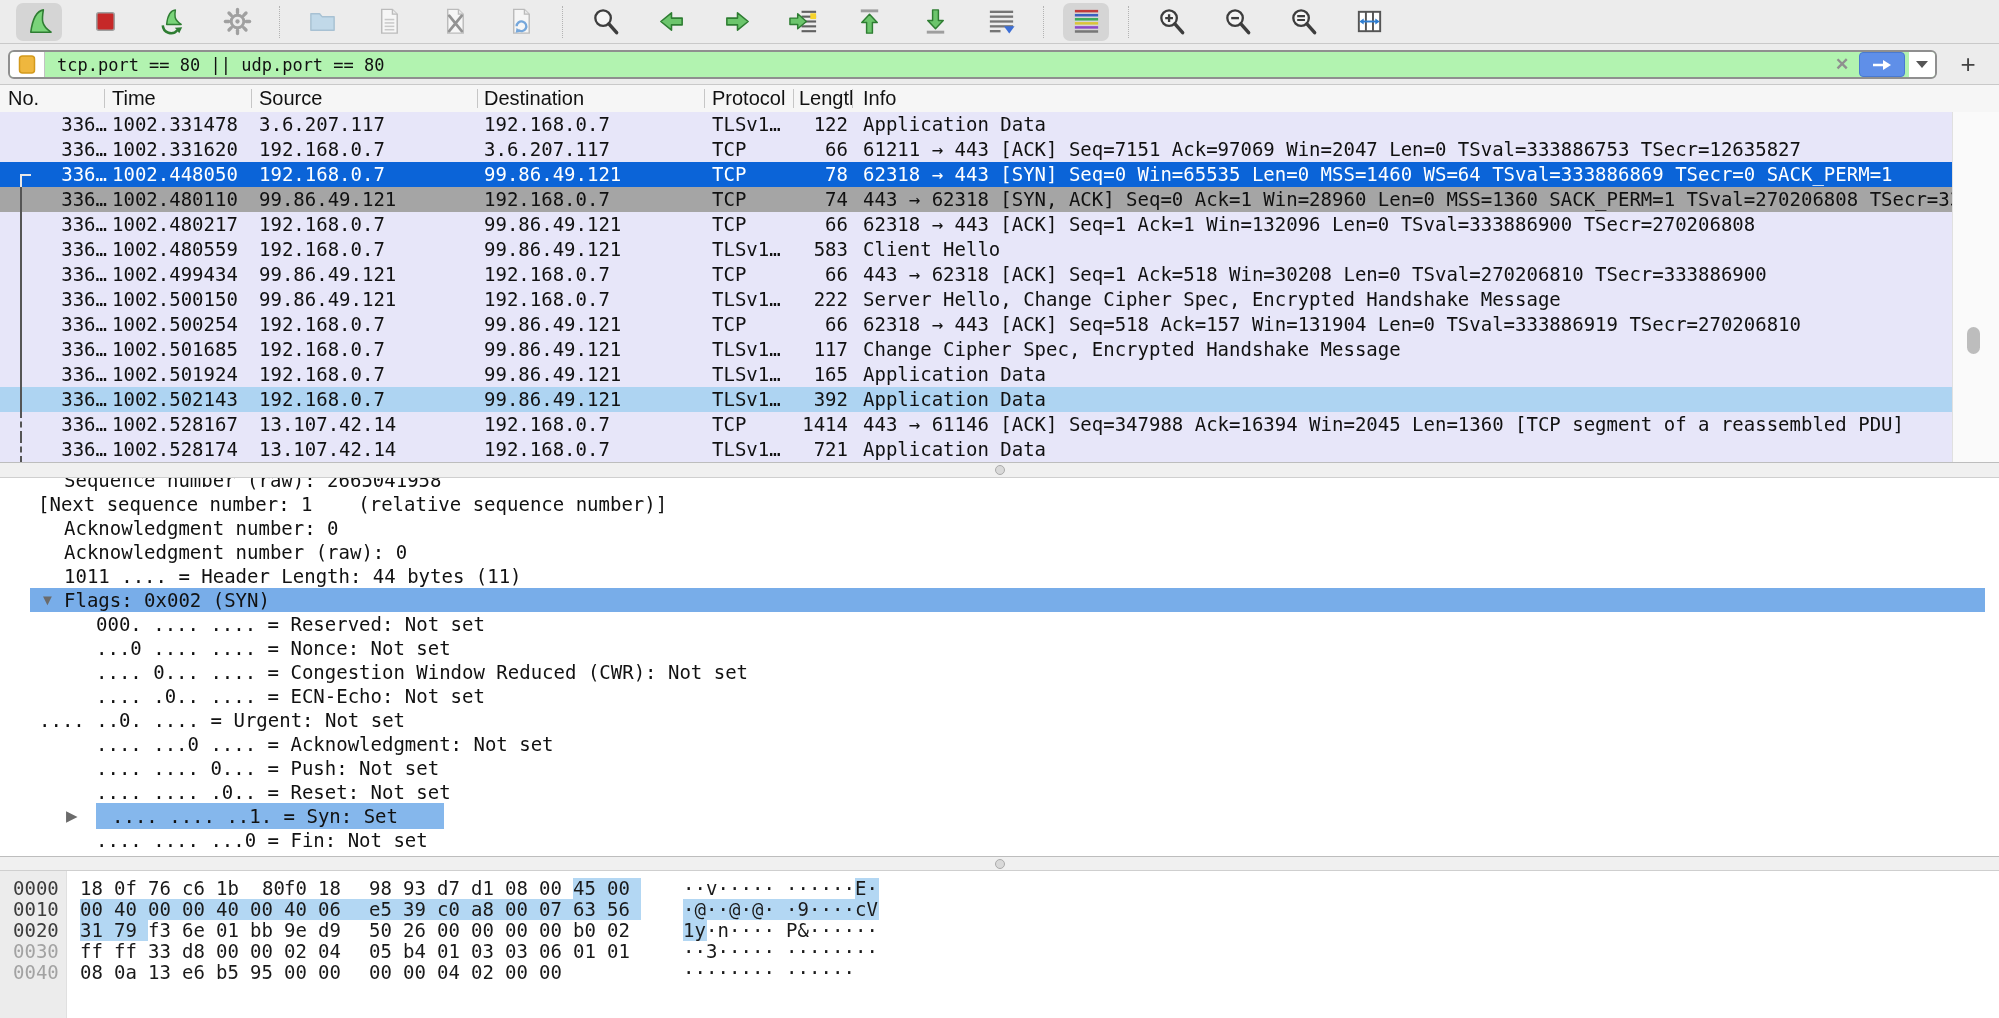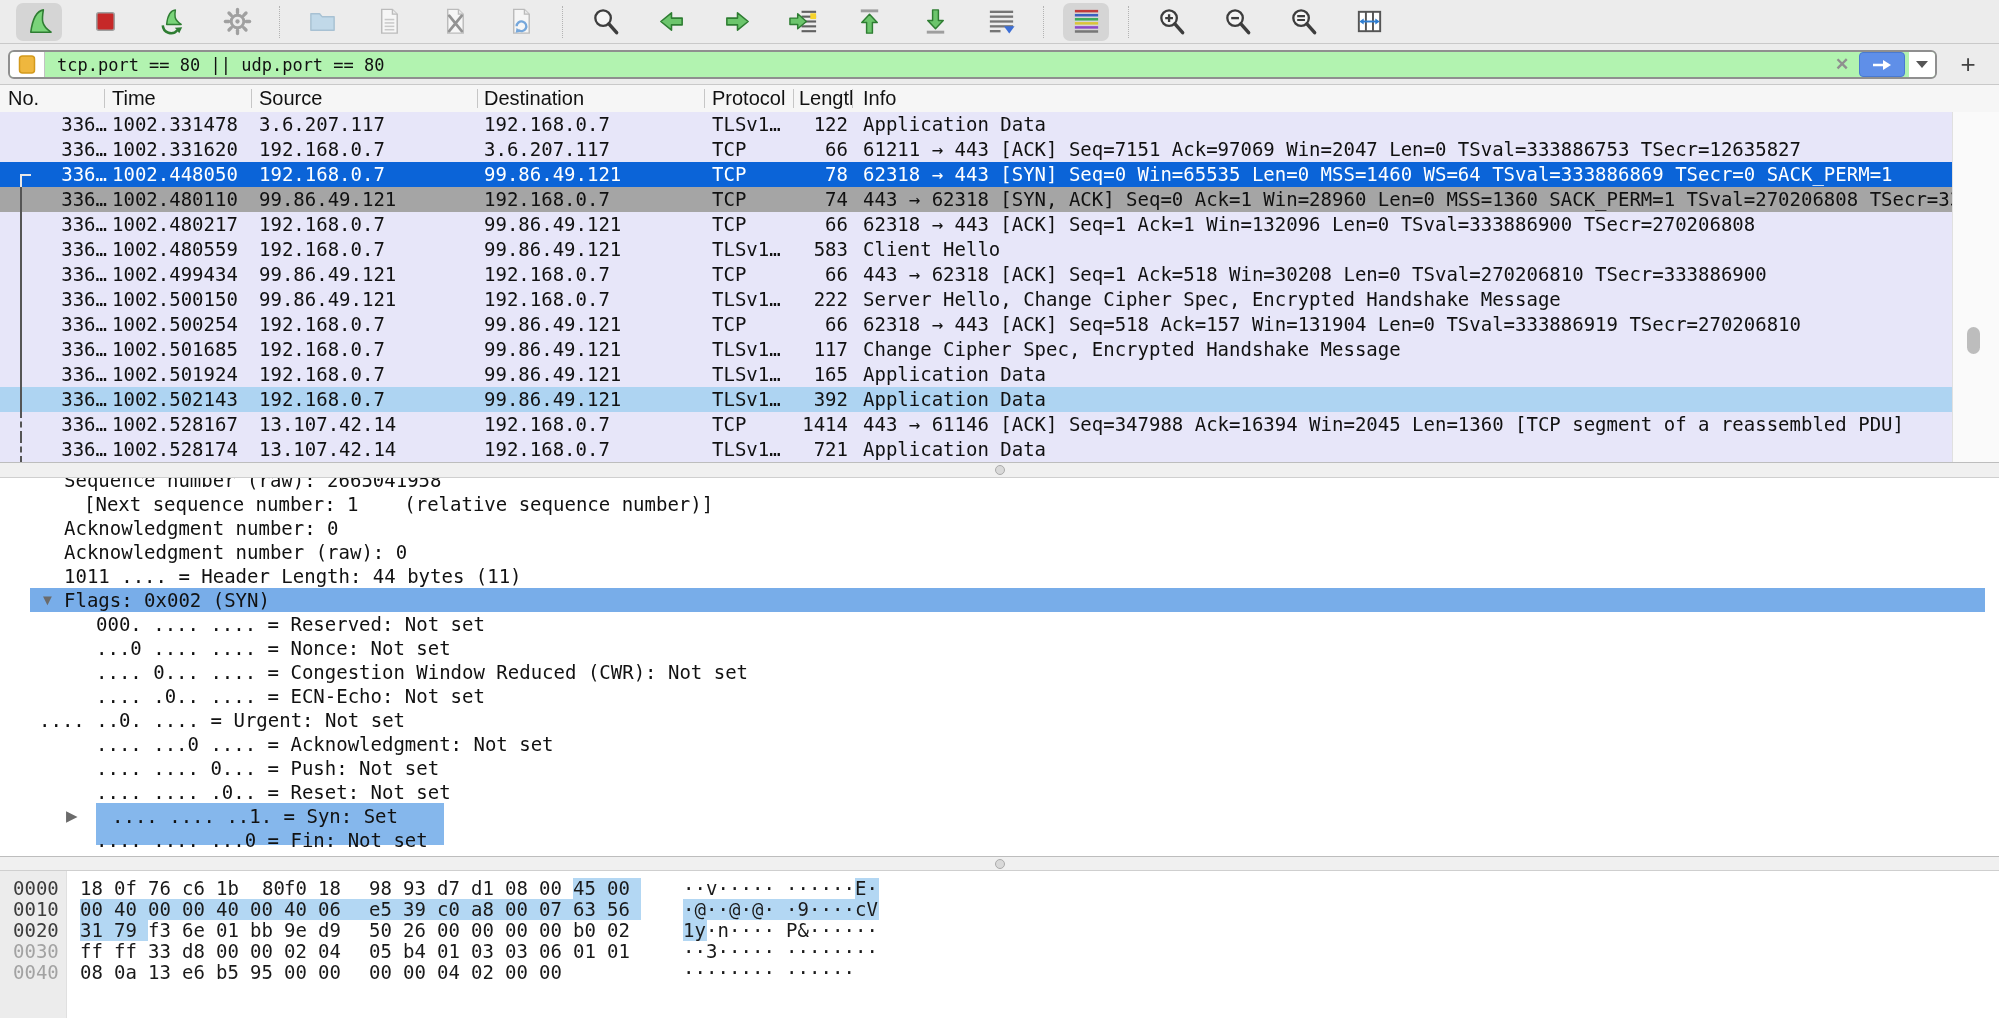--- a/index.html
+++ b/index.html
@@ -66,21 +66,21 @@
   .grip{position:absolute;left:50%;top:50%;width:10px;height:10px;margin:-5px 0 0 -5px;border-radius:50%;
         background:#d9d9d9;border:1px solid #ababab;box-sizing:border-box;}
 
   
   #detail{position:absolute;left:0;top:478px;width:100%;height:378px;background:#ffffff;overflow:hidden;
           font-family:"DejaVu Sans Mono",monospace;font-size:19px;color:#111;}
   #detail-lines{position:absolute;left:0;top:-10px;width:100%;}
   .dline{position:relative;height:24px;line-height:24px;white-space:pre;}
   .dbar{position:absolute;left:30px;right:14px;top:0;bottom:0;background:var(--detail-hl);}
   .dtext{position:relative;}
-  .dtext.syn-hl{background:var(--syn-hl);padding:2px 46px 18px 16px;margin-left:-16px;margin-top:48px;}
+  .dtext.syn-hl{background:var(--syn-hl);padding:2px 46px 2px 16px;margin-left:-16px;margin-top:48px;}
   .dexp{position:absolute;top:0;color:#6b6b6b;font-size:15px;font-family:"Liberation Sans",sans-serif;}
 
   
   #hex{position:absolute;left:0;top:871px;width:100%;height:147px;background:#ffffff;overflow:hidden;
        font-family:"DejaVu Sans Mono",monospace;font-size:19px;color:#1a1a1a;}
   #hex-gutter{position:absolute;left:0;top:0;width:66px;height:100%;background:#ececec;border-right:1px solid #e0e0e0;}
   .hrow{position:absolute;left:0;width:100%;height:21px;line-height:21px;}
   .hoff{position:absolute;left:13px;color:#3c3c3c;}
   .hoff.dim{color:#a2a2a2;}
   .hbyte,.hch{position:absolute;top:0;height:21px;}
@@ -482,21 +482,21 @@
     <div id="plist-thumb"></div>
   </div>
 
   <div id="split1" class="splitter">
     <span class="grip"></span>
   </div>
 
   <div id="detail">
     <div id="detail-lines">
         <div class="dline"><span class="dtext" style="margin-left: 64px;">Sequence number (raw): 2665041958</span></div>
-        <div class="dline"><span class="dtext" style="margin-left: 84px;">[Next sequence number: 1    (relative sequence number)]</span></div>
+        <div class="dline"><span class="dtext" style="margin-left: 38px;">[Next sequence number: 1    (relative sequence number)]</span></div>
         <div class="dline"><span class="dtext" style="margin-left: 64px;">Acknowledgment number: 0</span></div>
         <div class="dline"><span class="dtext" style="margin-left: 64px;">Acknowledgment number (raw): 0</span></div>
         <div class="dline"><span class="dtext" style="margin-left: 64px;">1011 .... = Header Length: 44 bytes (11)</span></div>
         <div class="dline"><div class="dbar"></div><span class="dexp" style="left: 40px;">▼</span><span class="dtext" style="margin-left: 64px;">Flags: 0x002 (SYN)</span></div>
         <div class="dline"><span class="dtext" style="margin-left: 96px;">000. .... .... = Reserved: Not set</span></div>
         <div class="dline"><span class="dtext" style="margin-left: 96px;">...0 .... .... = Nonce: Not set</span></div>
         <div class="dline"><span class="dtext" style="margin-left: 96px;">.... 0... .... = Congestion Window Reduced (CWR): Not set</span></div>
         <div class="dline"><span class="dtext" style="margin-left: 96px;">.... .0.. .... = ECN-Echo: Not set</span></div>
         <div class="dline"><span class="dtext" style="margin-left: 39px;">.... ..0. .... = Urgent: Not set</span></div>
         <div class="dline"><span class="dtext" style="margin-left: 96px;">.... ...0 .... = Acknowledgment: Not set</span></div>

